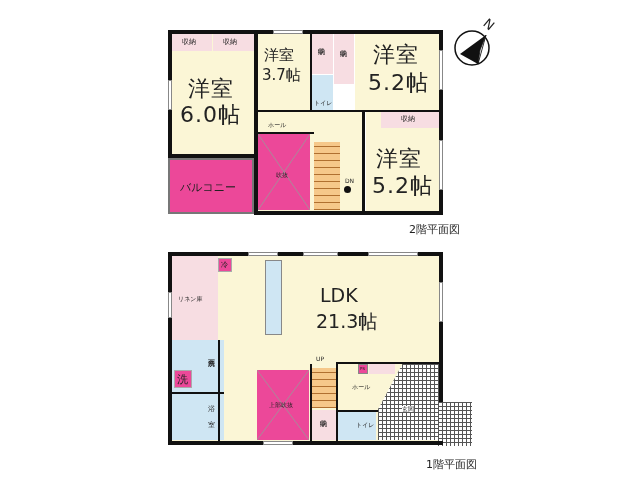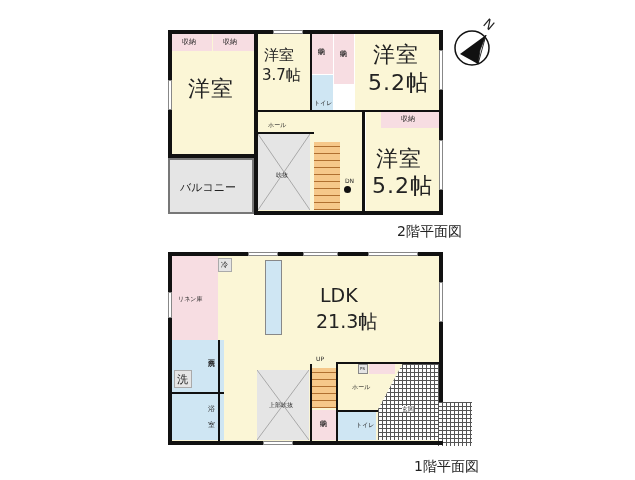--- a/index.html
+++ b/index.html
@@ -2,32 +2,32 @@
 <html><head>
 <meta charset="utf-8">
 <style>
   html,body{margin:0;padding:0;background:#ffffff;}
   body{width:635px;height:480px;position:relative;overflow:hidden;font-family:"DejaVu Sans",sans-serif;}
   .abs{position:absolute;box-sizing:border-box;}
   .room{position:absolute;box-sizing:border-box;text-align:right;}
   .beige{background:#fbf6d6;}
   .pink{background:#f7dde2;}
   .blue{background:#cfe6f3;}
-  .white{background:#e5e5e5;}
+  .white{background:#ec4899;}
   .wall{position:absolute;background:#111;}
   .lbl{position:absolute;color:#222;white-space:nowrap;line-height:1;}
   .big{font-size:22px;letter-spacing:1px;}
   .mid{font-size:11px;}
   .sm{font-size:7px;}
   .xs{font-size:6px;}
   .vert{writing-mode:vertical-rl;}
   .grid{background-color:#fff;background-image:linear-gradient(#555 1px,transparent 1px),linear-gradient(90deg,#555 1px,transparent 1px);background-size:4px 4px;}
   .stairs{background:#f6c88a;background-image:repeating-linear-gradient(0deg,#b07030 0 1px,transparent 1px 7px);}
   .win{position:absolute;background:#fff;border:1px solid #888;box-sizing:border-box;}
-  .caption{font-size:14px;color:#222;}
+  .caption{font-size:11px;color:#222;margin-left:12px;}
 </style>
 </head>
 <body>
 
 <div class="abs" style="left:450px;top:20px;width:48px;height:48px;">
   <svg width="48" height="48" viewBox="0 0 48 48">
     <circle cx="22" cy="28" r="17" fill="none" stroke="#111" stroke-width="1.5"></circle>
     <polygon points="36,15 10,34 28,44" fill="#111"></polygon>
     <polygon points="36,15 28,44 30,30" fill="#fff" stroke="#111" stroke-width="0.8"></polygon>
   </svg>
@@ -37,20 +37,21 @@
 <div class="abs" style="left:168px;top:30px;width:275px;height:185px;">
 
   <div class="room beige" style="left:4px;top:4px;width:84px;height:120px;"></div>
   <div class="room pink" style="left:4px;top:4px;width:40px;height:17px;">
     <span class="lbl sm" style="left:10px;top:5px;">収納</span>
   </div>
   <div class="room pink" style="left:45px;top:4px;width:42px;height:17px;">
     <span class="lbl sm" style="left:10px;top:5px;">収納</span>
   </div>
   <span class="lbl big" style="left:20px;top:48px;">洋室</span>
+  <span class="lbl big" style="left:12px;top:74px;">6.0帖</span>
 
   <div class="room beige" style="left:90px;top:4px;width:53px;height:76px;"></div>
   <span class="lbl" style="left:96px;top:18px;font-size:15px;">洋室</span>
   <span class="lbl" style="left:94px;top:38px;font-size:15px;">3.7帖</span>
 
   <div class="room pink" style="left:143px;top:4px;width:22px;height:40px;">
     <span class="lbl sm vert" style="left:6px;top:8px;">収納</span>
   </div>
   <div class="room blue" style="left:143px;top:45px;width:22px;height:35px;">
     <span class="lbl xs" style="left:3px;top:25px;">トイレ</span>

